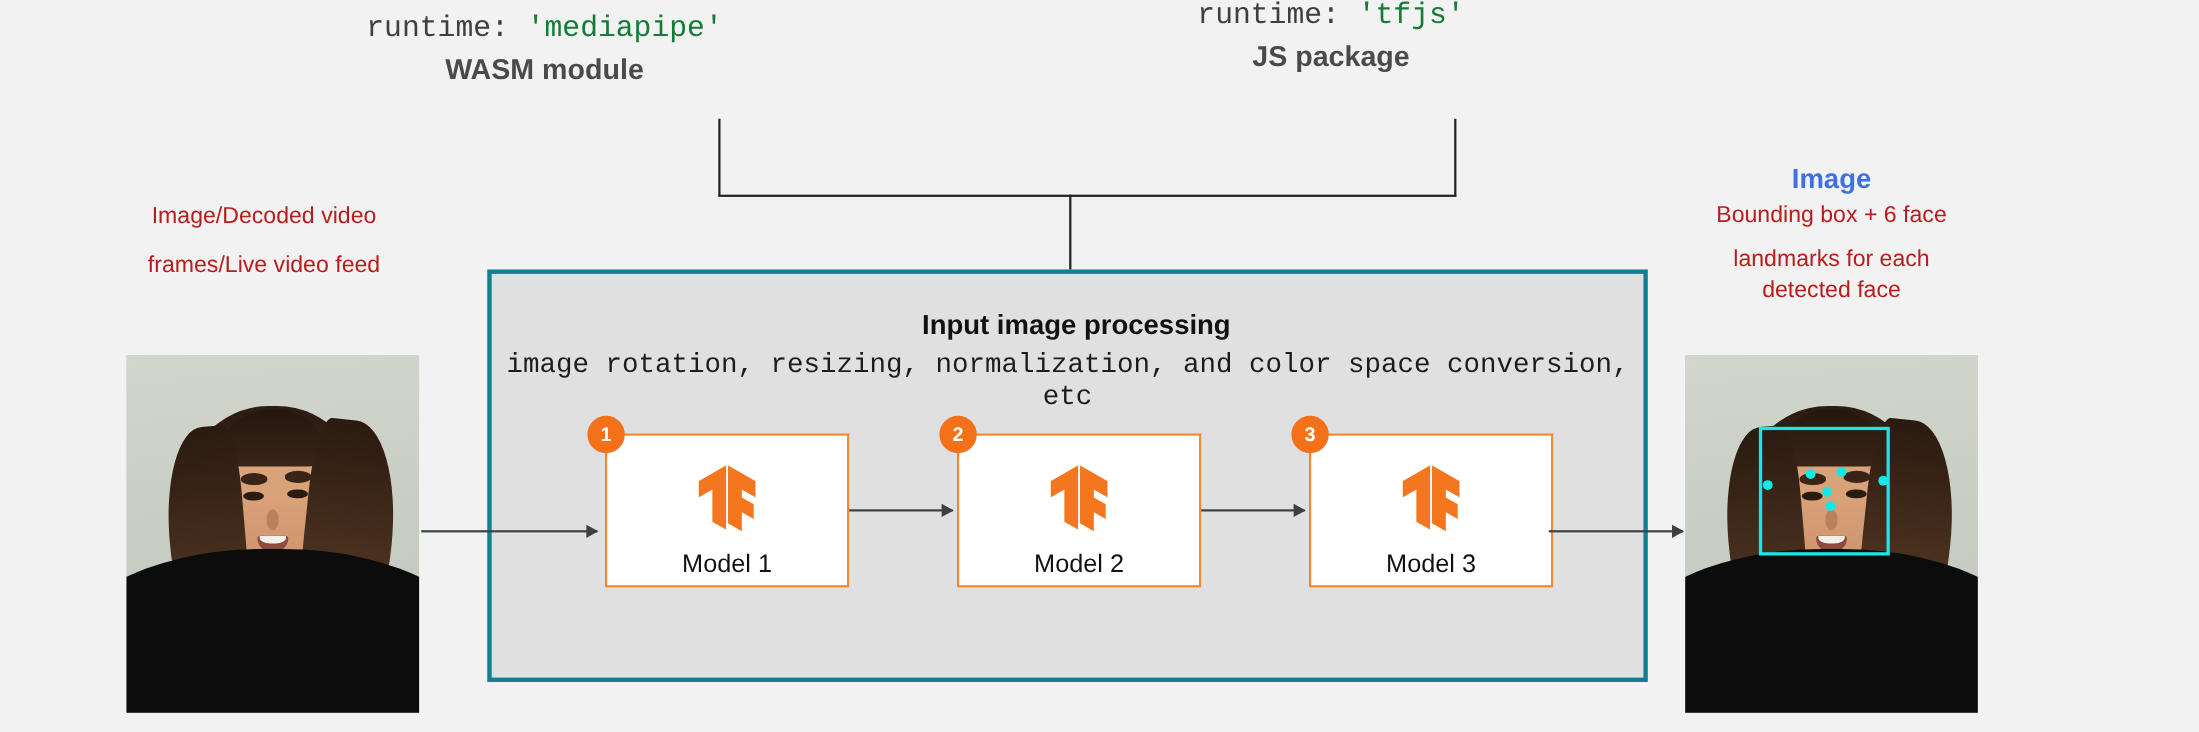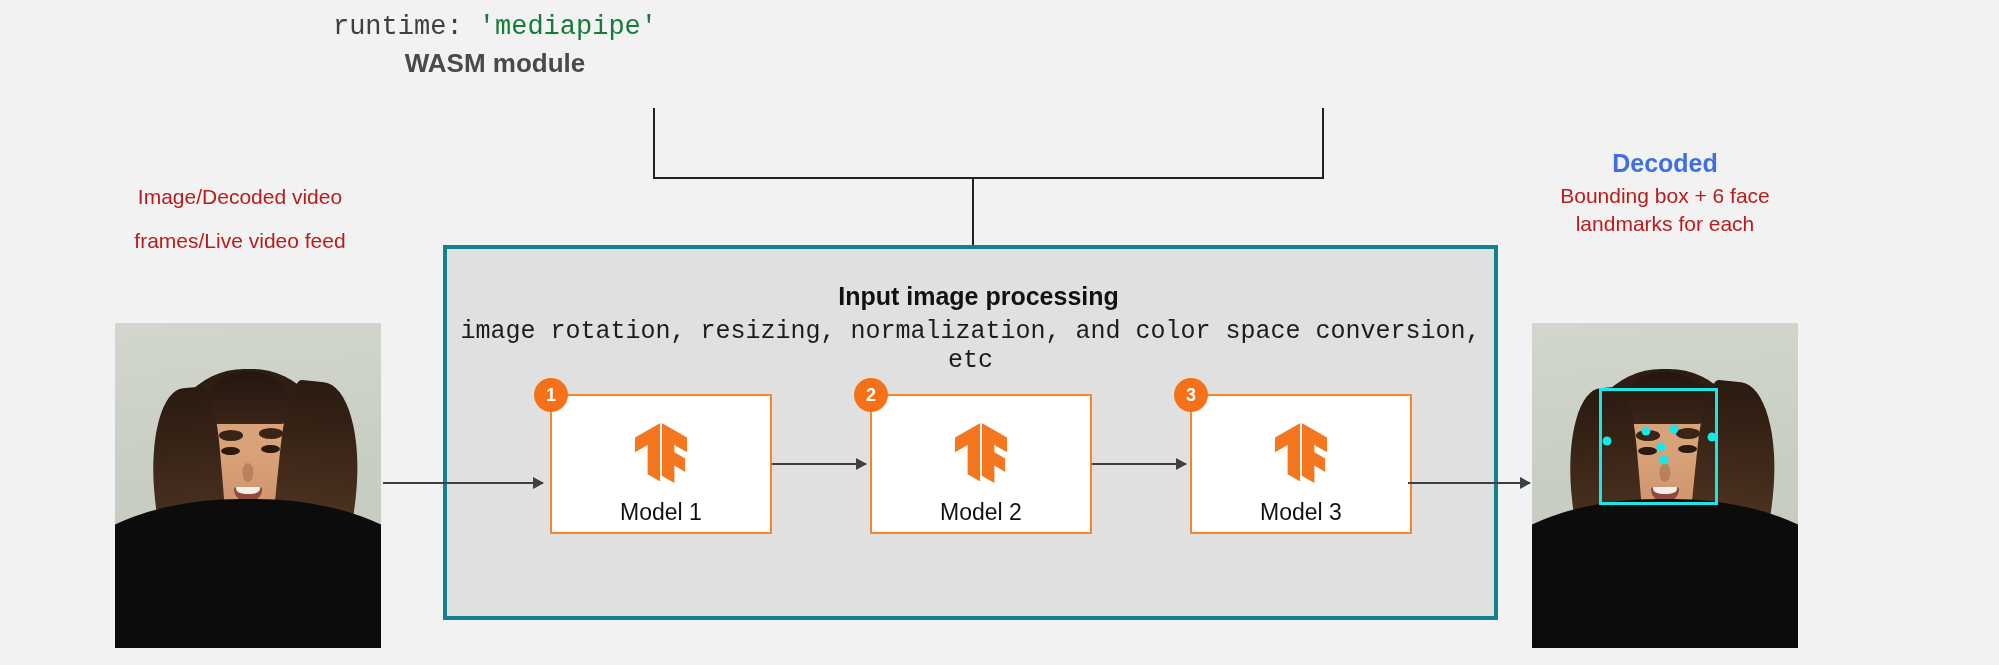--- a/index.html
+++ b/index.html
@@ -268,20 +268,24 @@
 </head>
 <body>
 
 <div id="stage">
 
   <div class="runtime-block" style="left:285px; top:12px;">
     <div class="runtime-code"><span>runtime: </span><span class="val">'mediapipe'</span></div>
     <div class="runtime-sub">WASM module</div>
   </div>
 
+  <div class="runtime-block" style="left:1000px; top:0px;">
+    <div class="runtime-code"><span>runtime: </span><span class="val">'tfjs'</span></div>
+    <div class="runtime-sub">JS package</div>
+  </div>
 
   <div class="line v" style="left:653px; top:108px; height:70px;"></div>
   <div class="line v" style="left:1322px; top:108px; height:70px;"></div>
   <div class="line h" style="left:653px; top:177px; width:671px;"></div>
   <div class="line v" style="left:972px; top:177px; height:70px;"></div>
 
   <div class="side-label" style="left:115px; top:180px; width:250px;">
     <div class="side-desc">Image/Decoded video</div>
     <div class="side-desc" style="margin-top:16px">frames/Live video feed</div>
   </div>
@@ -297,23 +301,24 @@
     <div class="brow" style="left:39%; top:33%; width:9%;"></div>
     <div class="brow" style="left:54%; top:32.4%; width:9%;"></div>
     <div class="eye" style="left:40%; top:38%; width:7%;"></div>
     <div class="eye" style="left:55%; top:37.5%; width:7%;"></div>
     <div class="nose" style="top:43%; width:4.2%; height:6%;"></div>
     <div class="mouth" style="top:50.5%; width:10.5%; height:4.6%;"></div>
     <div class="shoulders"></div>
   </div>
 
   <div class="side-label" style="left:1540px; top:148px; width:250px;">
-    <div class="side-title">Decoded</div>
+    <div class="side-title">Image</div>
     <div class="side-desc">Bounding box + 6 face</div>
-    <div class="side-desc" style="margin-top:0">landmarks for each</div>
+    <div class="side-desc" style="margin-top:12px">landmarks for each</div>
+    <div class="side-desc" style="margin-top:0">detected face</div>
   </div>
 
   <div class="photo" id="output-photo" style="left:1532px; top:323px; width:266px; height:325px;">
     <div class="bg"></div>
     <div class="hair-back"></div>
     <div class="neck"></div>
     <div class="face"></div>
     <div class="hair-top"></div>
     <div class="hair-left"></div>
     <div class="hair-right"></div>

